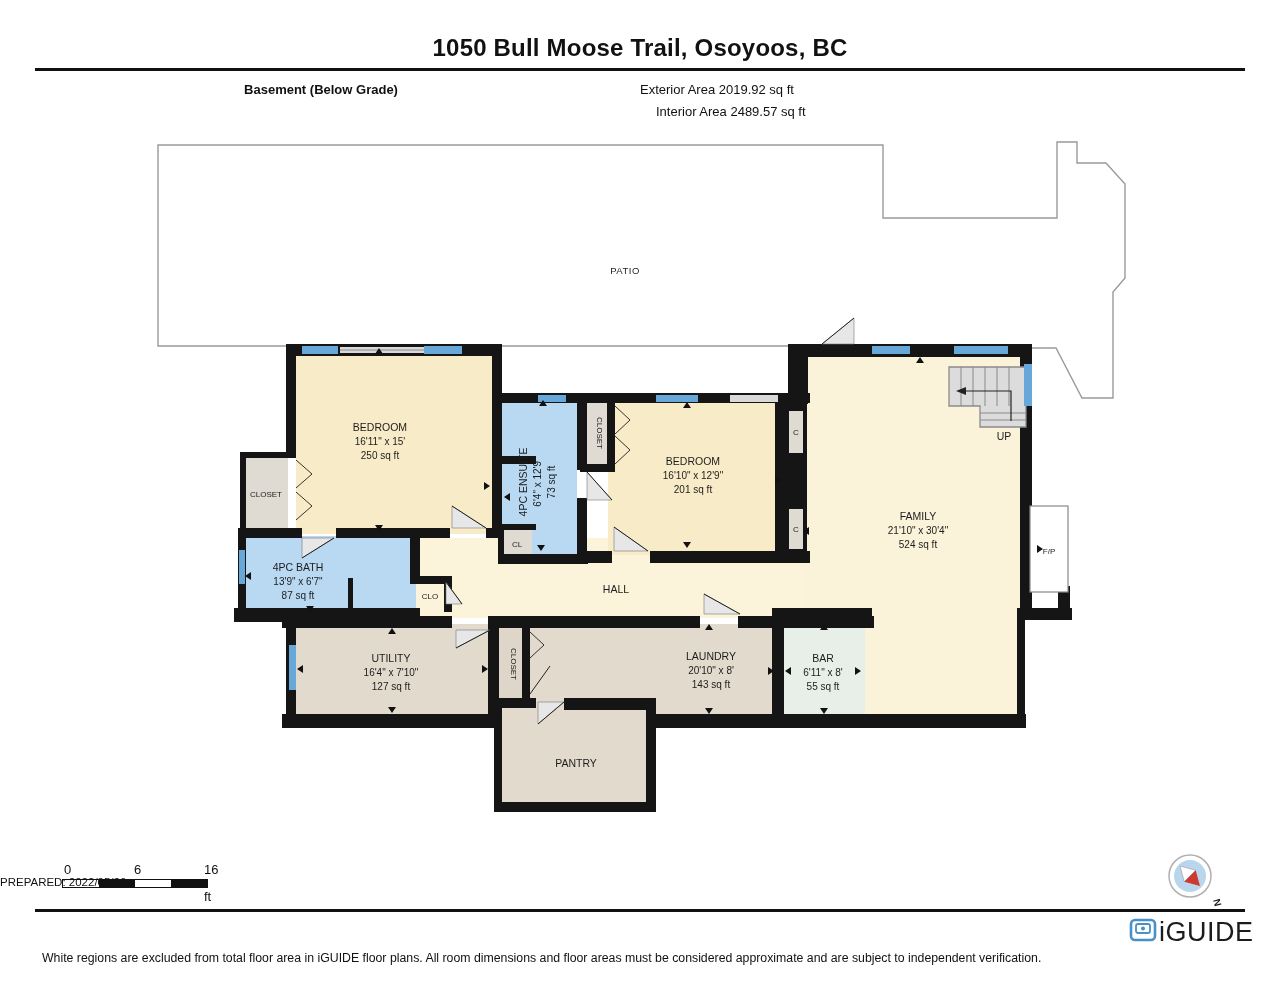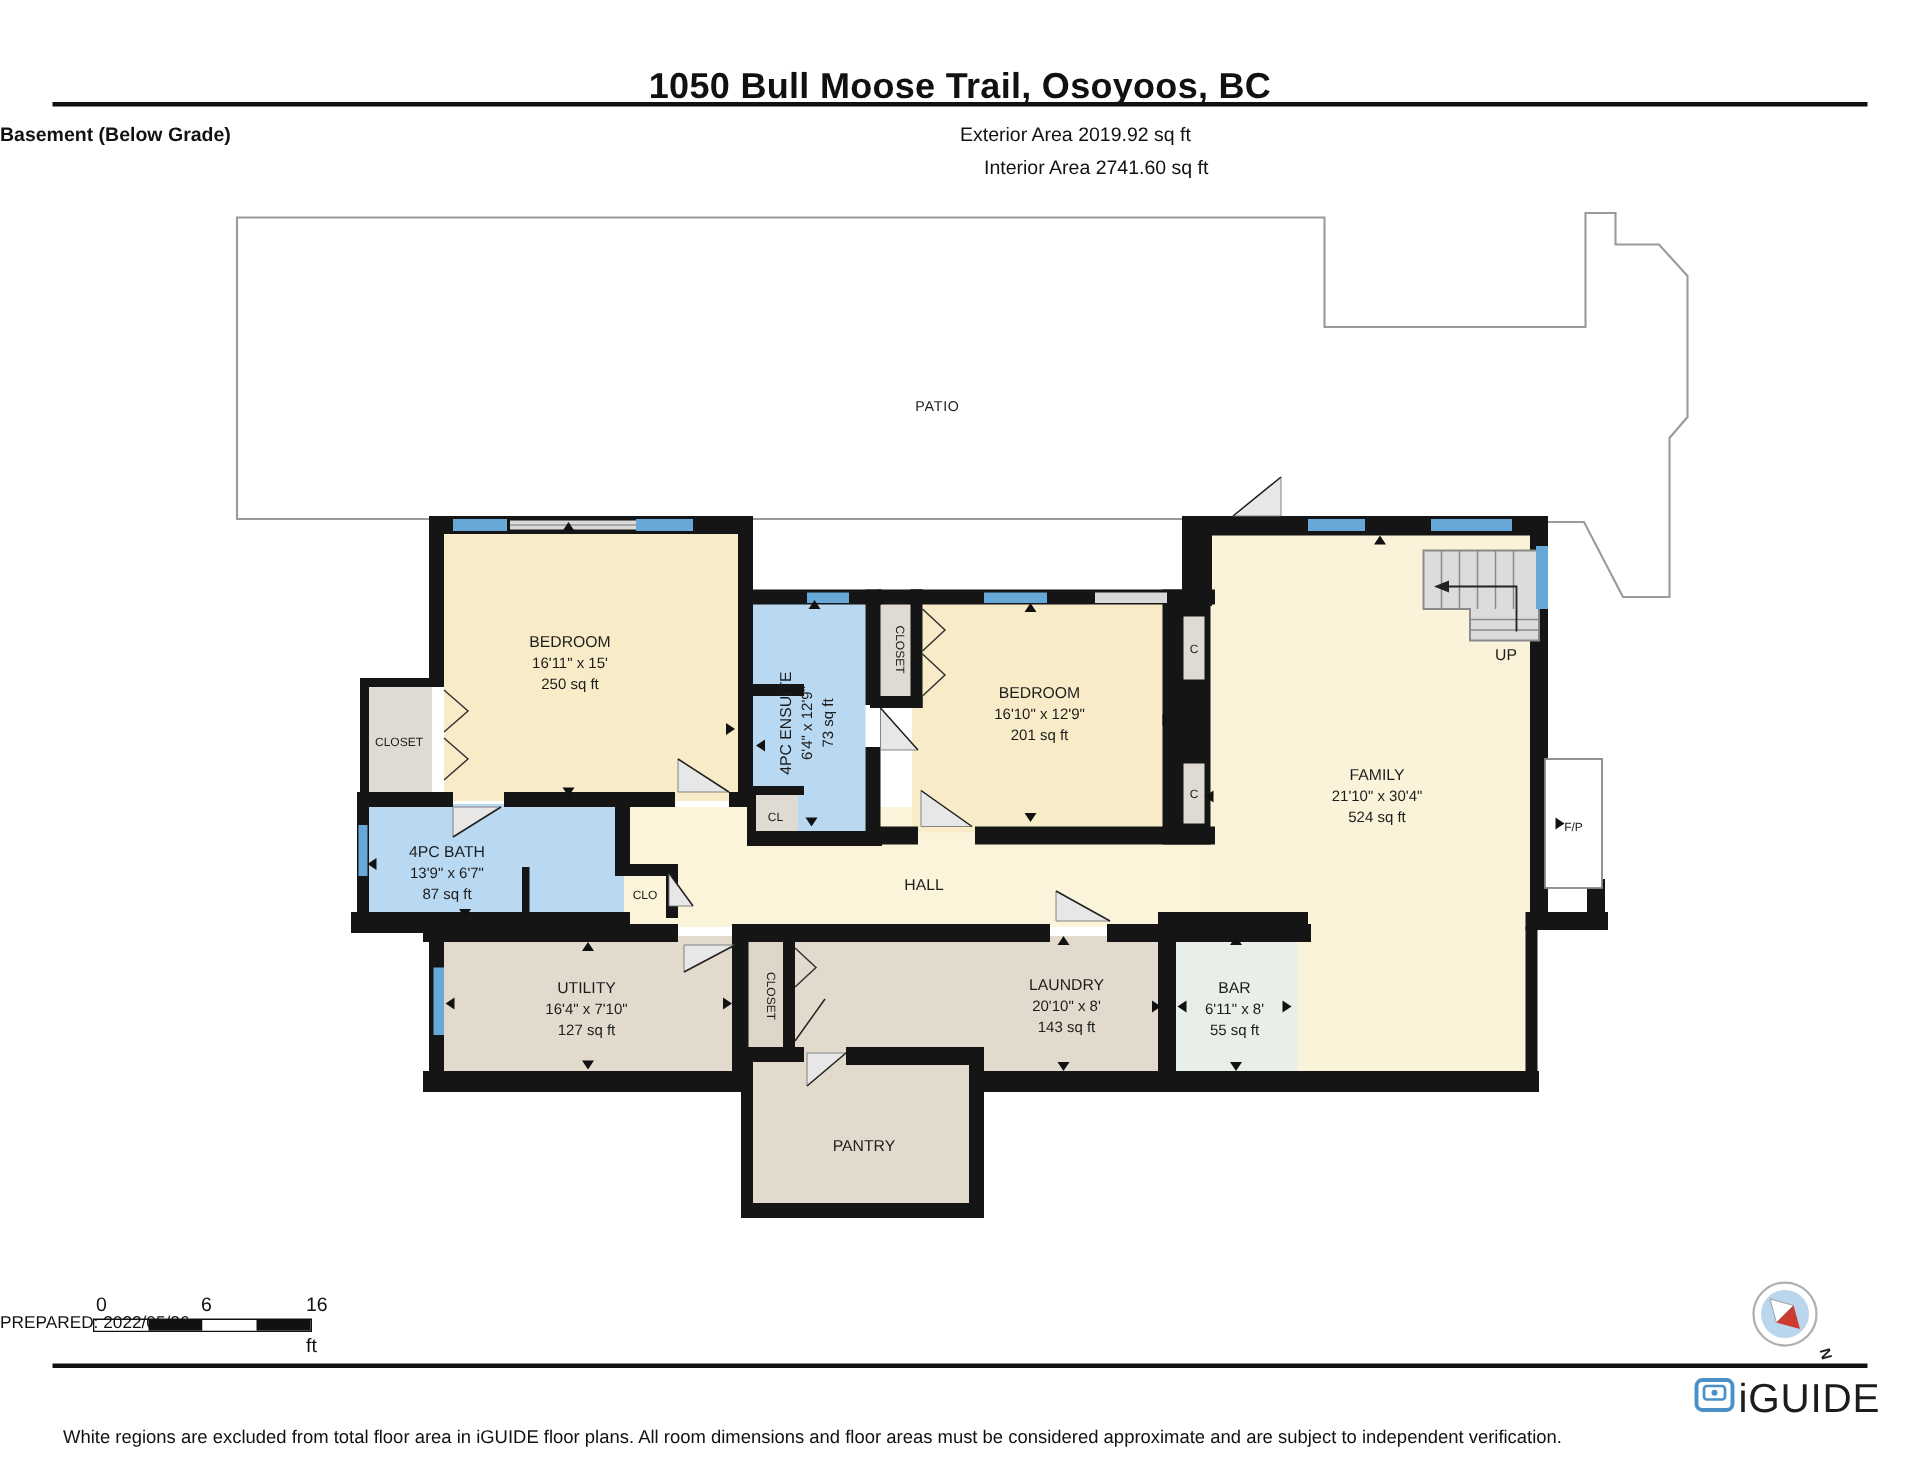--- a/index.html
+++ b/index.html
@@ -1,21 +1,21 @@
 <!DOCTYPE html>
 <html><head>
 <meta charset="utf-8">
 <style>
   html,body{margin:0;padding:0;background:#fff;}
   .page{position:relative;width:1280px;height:983px;background:#fff;overflow:hidden;
         font-family:"Liberation Sans",sans-serif;color:#111;}
-  .title{position:absolute;top:44px;left:0;width:100%;text-align:center;
+  .title{position:absolute;top:34px;left:0;width:100%;text-align:center;
          font-size:24px;font-weight:bold;letter-spacing:.2px;}
   .rule-top{position:absolute;top:68px;left:35px;right:35px;height:3px;background:#111;}
-  .floor-label{position:absolute;top:82px;left:0;width:642px;text-align:left;
+  .floor-label{position:absolute;top:82px;left:0;width:642px;text-align:center;
                font-size:13px;font-weight:bold;}
   .area-ext{position:absolute;top:82px;left:640px;font-size:13px;}
   .area-int{position:absolute;top:104px;left:656px;font-size:13px;}
   .plan-svg{position:absolute;top:130px;left:0;}
   .scalebar{position:absolute;left:62px;top:862px;width:180px;font-size:13px;}
   .ticks{position:relative;height:16px;}
   .ticks span{position:absolute;top:0;}
   .tick0{left:2px;} .tick6{left:72px;} .tick12{left:142px;}
   .bar{display:flex;width:146px;height:9px;border:1.5px solid #111;box-sizing:border-box;margin-top:1px;}
   .bar div{flex:1;}
@@ -36,21 +36,21 @@
 </style>
 </head>
 <body>
 
 <div class="page">
 
   <div class="title">1050 Bull Moose Trail, Osoyoos, BC</div>
   <div class="rule-top"></div>
   <div class="floor-label">Basement (Below Grade)</div>
   <div class="area-ext">Exterior Area 2019.92 sq ft</div>
-  <div class="area-int">Interior Area 2741.60 sq ft</div>
+  <div class="area-int">Interior Area 2489.57 sq ft</div>
 
   <svg class="plan-svg" width="1280" height="700" viewBox="0 130 1280 700">
 
     <g>
       <path d="M288,346 L158,346 L158,145 L883,145 L883,218 L1057,218 L1057,142 L1077,142 L1077,163 L1106,163 L1125,184 L1125,278 L1113,292 L1113,398 L1082,398 L1056,348 L1030,348" fill="none" stroke="#9a9a9a" stroke-width="1.4"></path>
       <path d="M502,346 L798,346" fill="none" stroke="#9a9a9a" stroke-width="1.4"></path>
     </g>
 
     <g>
       <rect x="296" y="352" width="196" height="182" fill="#f8ecc8"></rect>

